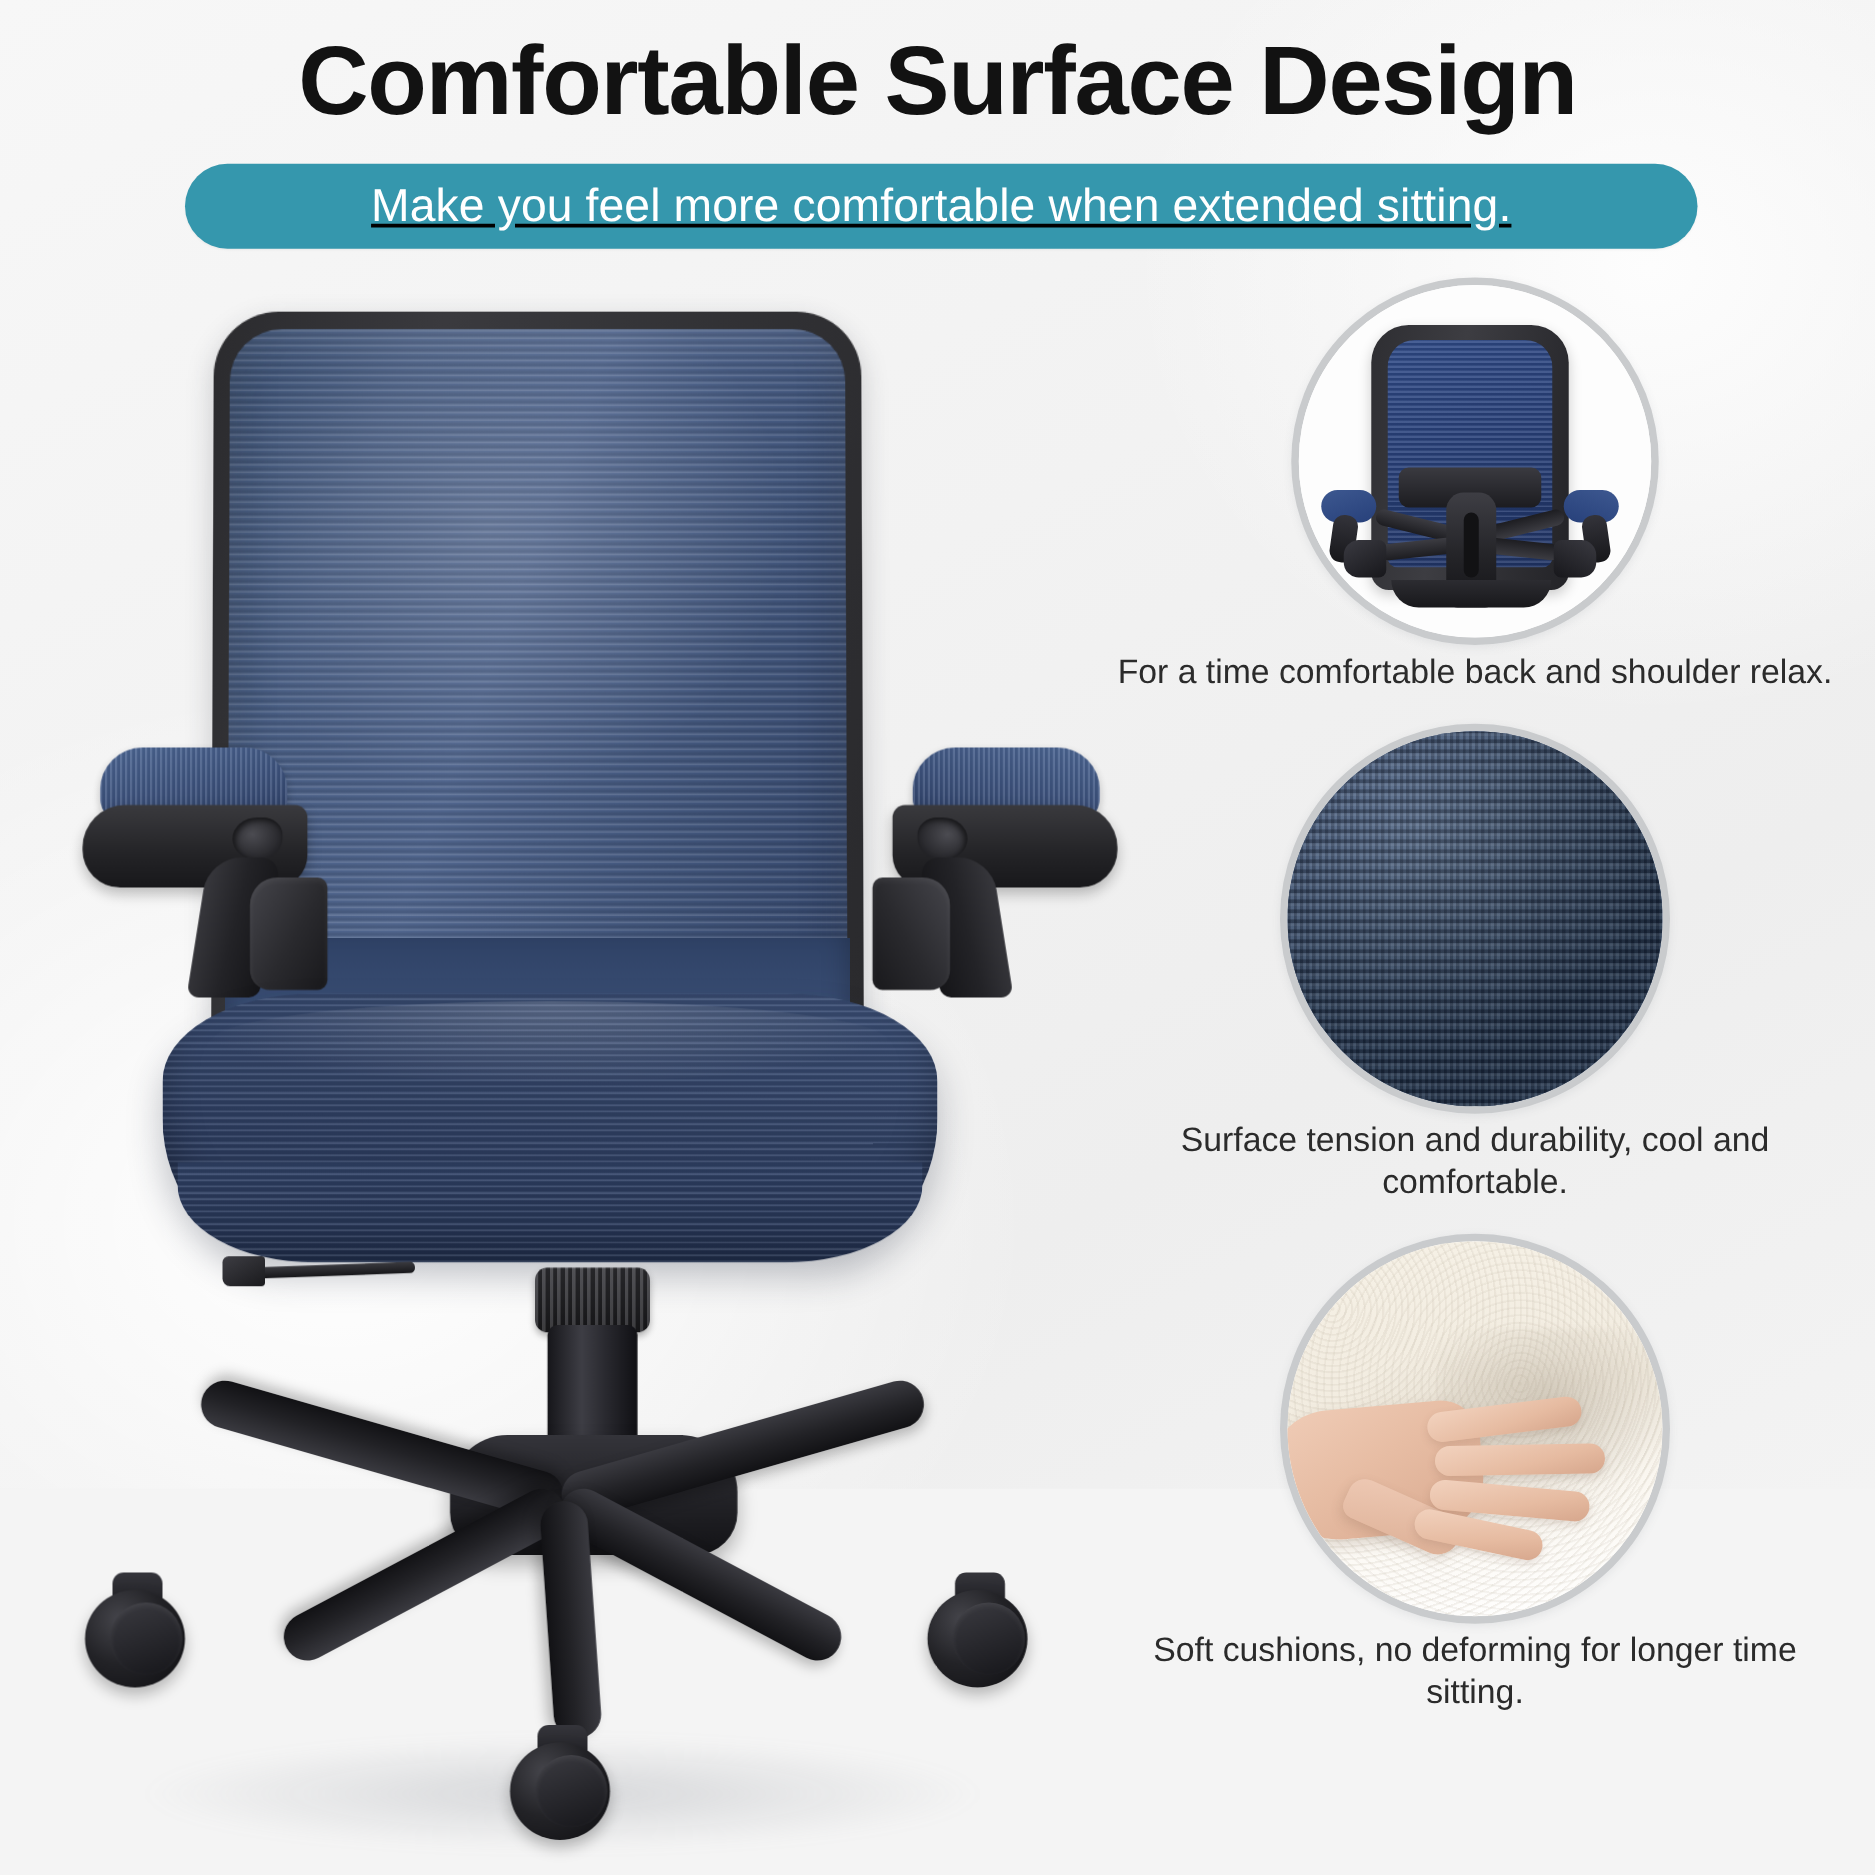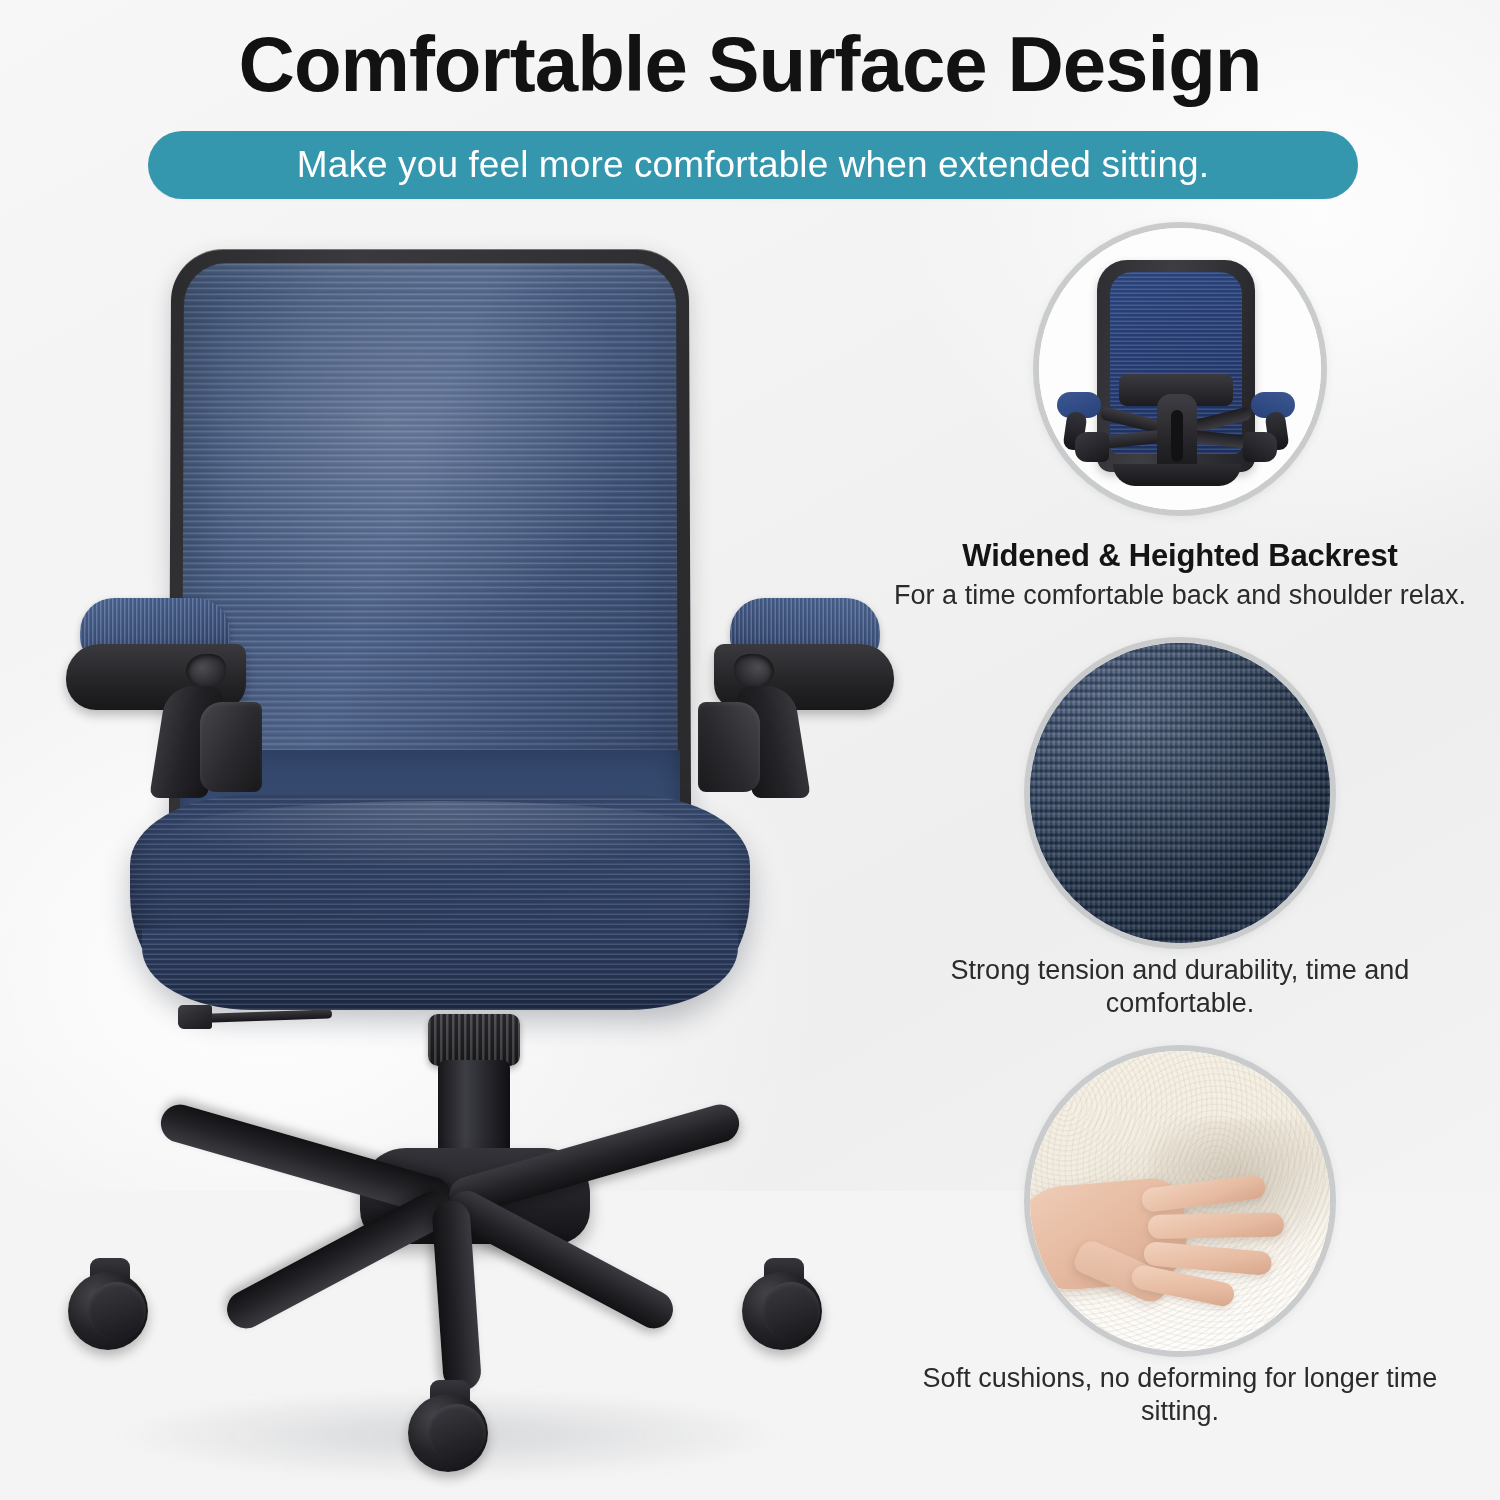--- a/index.html
+++ b/index.html
@@ -24,20 +24,21 @@
     color:#121212;line-height:1.08;
     white-space:nowrap;
   }
   .hero-sub-wrap{
     position:absolute;left:148px;top:131px;
     width:1210px;height:68px;
     background:#3597ad;
     border-radius:34px;
     display:flex;align-items:center;justify-content:center;
     box-shadow:0 1px 2px rgba(0,0,0,.05);
+    text-decoration:underline;
   }
   .hero-sub{
     font-size:37px;color:#ffffff;font-weight:400;
     letter-spacing:.1px;white-space:nowrap;
   }
 
   
   .chair-stage{
     position:absolute;left:30px;top:230px;width:840px;height:1260px;
   }
@@ -446,29 +447,28 @@
             <div class="hub"></div>
           </div>
           <div class="rear-arm r">
             <div class="pad"></div>
             <div class="bar"></div>
             <div class="hub"></div>
           </div>
           <div class="rear-seatlip"></div>
         </div>
       </div>
-      <div class="feat-title">Widened &amp; Heighted Backrest</div>
       <div class="feat-desc">For a time comfortable back and shoulder relax.</div>
     </div>
 
     <div class="feature f2" style="margin-top:26px;">
       <div class="circle-wrap">
         <div class="mesh-swatch"></div>
       </div>
-      <div class="feat-desc">Strong tension and durability, time and comfortable.</div>
+      <div class="feat-desc">Surface tension and durability, cool and comfortable.</div>
     </div>
 
     <div class="feature f3" style="margin-top:26px;">
       <div class="circle-wrap">
         <div class="foam">
           <div class="foam-grain"></div>
           <div class="foam-dent"></div>
           <div class="hand">
             <div class="palm"></div>
             <div class="thumb"></div>

